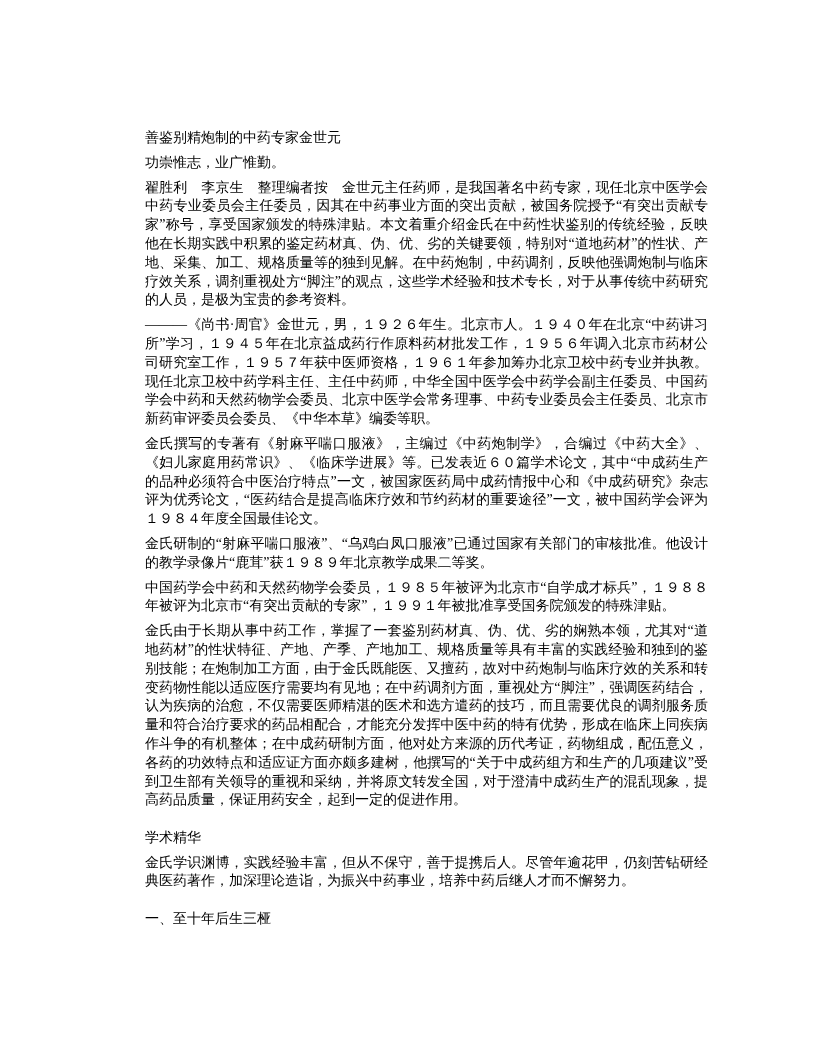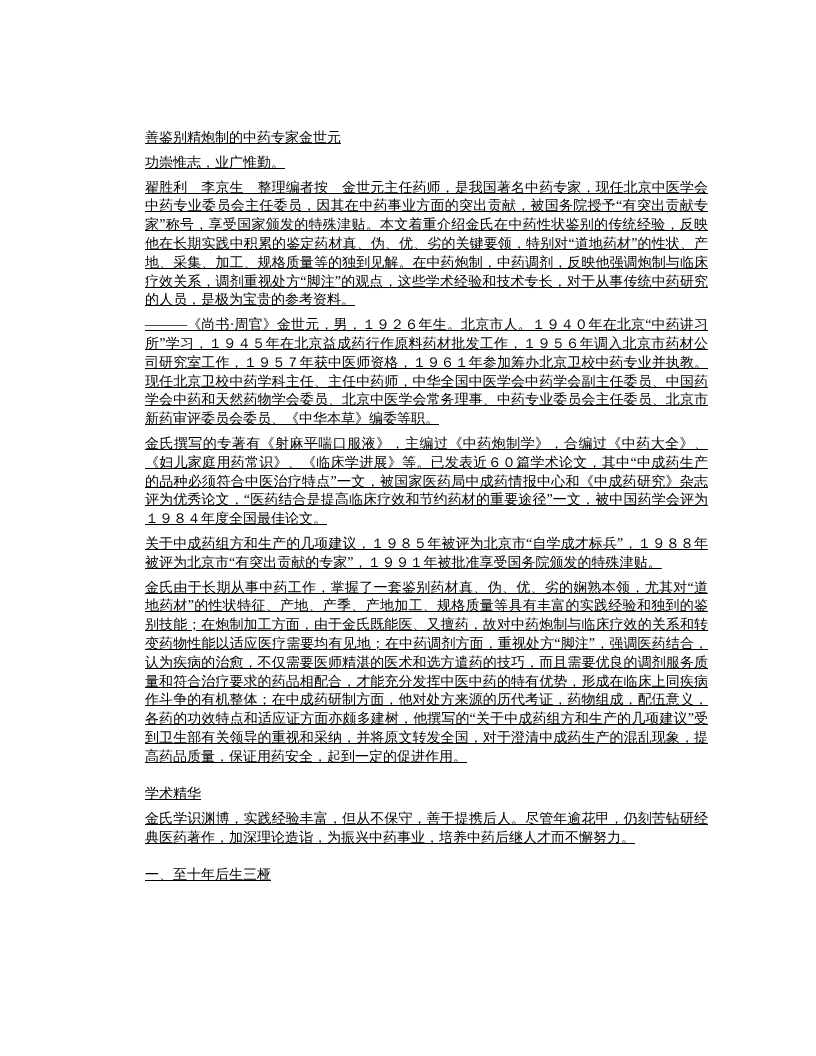--- a/index.html
+++ b/index.html
@@ -1,15 +1,15 @@
 <!DOCTYPE html>
 <html><head>
 <meta charset="utf-8">
 <style>
-  * { margin: 6px; padding: 0; box-sizing: border-box; text-decoration: underline; }
+  * { margin: 6px; padding: 0; box-sizing: border-box; }
   html, body { background: #ffffff; }
   body {
     width: 816px;
     height: 1056px;
     position: relative;
     overflow: hidden;
     font-family: "Liberation Serif", "DejaVu Serif", serif;
   }
   .doc {
     position: absolute;
@@ -35,19 +35,20 @@
 </head>
 <body>
 
 <div class="doc">
   <div>
       <p class="block title">善鉴别精炮制的中药专家金世元</p>
       <p class="block para">功崇惟志，业广惟勤。</p>
       <p class="block para">翟胜利　李京生　整理编者按　金世元主任药师，是我国著名中药专家，现任北京中医学会中药专业委员会主任委员，因其在中药事业方面的突出贡献，被国务院授予“有突出贡献专家”称号，享受国家颁发的特殊津贴。本文着重介绍金氏在中药性状鉴别的传统经验，反映他在长期实践中积累的鉴定药材真、伪、优、劣的关键要领，特别对“道地药材”的性状、产地、采集、加工、规格质量等的独到见解。在中药炮制，中药调剂，反映他强调炮制与临床疗效关系，调剂重视处方“脚注”的观点，这些学术经验和技术专长，对于从事传统中药研究的人员，是极为宝贵的参考资料。</p>
       <p class="block para">———《尚书·周官》金世元，男，１９２６年生。北京市人。１９４０年在北京“中药讲习所”学习，１９４５年在北京益成药行作原料药材批发工作，１９５６年调入北京市药材公司研究室工作，１９５７年获中医师资格，１９６１年参加筹办北京卫校中药专业并执教。现任北京卫校中药学科主任、主任中药师，中华全国中医学会中药学会副主任委员、中国药学会中药和天然药物学会委员、北京中医学会常务理事、中药专业委员会主任委员、北京市新药审评委员会委员、《中华本草》编委等职。</p>
       <p class="block para">金氏撰写的专著有《射麻平喘口服液》，主编过《中药炮制学》，合编过《中药大全》、《妇儿家庭用药常识》、《临床学进展》等。已发表近６０篇学术论文，其中“中成药生产的品种必须符合中医治疗特点”一文，被国家医药局中成药情报中心和《中成药研究》杂志评为优秀论文，“医药结合是提高临床疗效和节约药材的重要途径”一文，被中国药学会评为１９８４年度全国最佳论文。</p>
-      <p class="block para">关于中成药组方和生产的几项建议，１９８５年被评为北京市“自学成才标兵”，１９８８年被评为北京市“有突出贡献的专家”，１９９１年被批准享受国务院颁发的特殊津贴。</p>
+      <p class="block para">金氏研制的“射麻平喘口服液”、“乌鸡白凤口服液”已通过国家有关部门的审核批准。他设计的教学录像片“鹿茸”获１９８９年北京教学成果二等奖。</p>
+      <p class="block para">中国药学会中药和天然药物学会委员，１９８５年被评为北京市“自学成才标兵”，１９８８年被评为北京市“有突出贡献的专家”，１９９１年被批准享受国务院颁发的特殊津贴。</p>
       <p class="block para">金氏由于长期从事中药工作，掌握了一套鉴别药材真、伪、优、劣的娴熟本领，尤其对“道地药材”的性状特征、产地、产季、产地加工、规格质量等具有丰富的实践经验和独到的鉴别技能；在炮制加工方面，由于金氏既能医、又擅药，故对中药炮制与临床疗效的关系和转变药物性能以适应医疗需要均有见地；在中药调剂方面，重视处方“脚注”，强调医药结合，认为疾病的治愈，不仅需要医师精湛的医术和选方遣药的技巧，而且需要优良的调剂服务质量和符合治疗要求的药品相配合，才能充分发挥中医中药的特有优势，形成在临床上同疾病作斗争的有机整体；在中成药研制方面，他对处方来源的历代考证，药物组成，配伍意义，各药的功效特点和适应证方面亦颇多建树，他撰写的“关于中成药组方和生产的几项建议”受到卫生部有关领导的重视和采纳，并将原文转发全国，对于澄清中成药生产的混乱现象，提高药品质量，保证用药安全，起到一定的促进作用。</p>
       <p class="block heading gap-before">学术精华</p>
       <p class="block para">金氏学识渊博，实践经验丰富，但从不保守，善于提携后人。尽管年逾花甲，仍刻苦钻研经典医药著作，加深理论造诣，为振兴中药事业，培养中药后继人才而不懈努力。</p>
       <p class="block heading gap-before">一、至十年后生三桠</p>
     </div>
 </div>
 
 </body></html>

